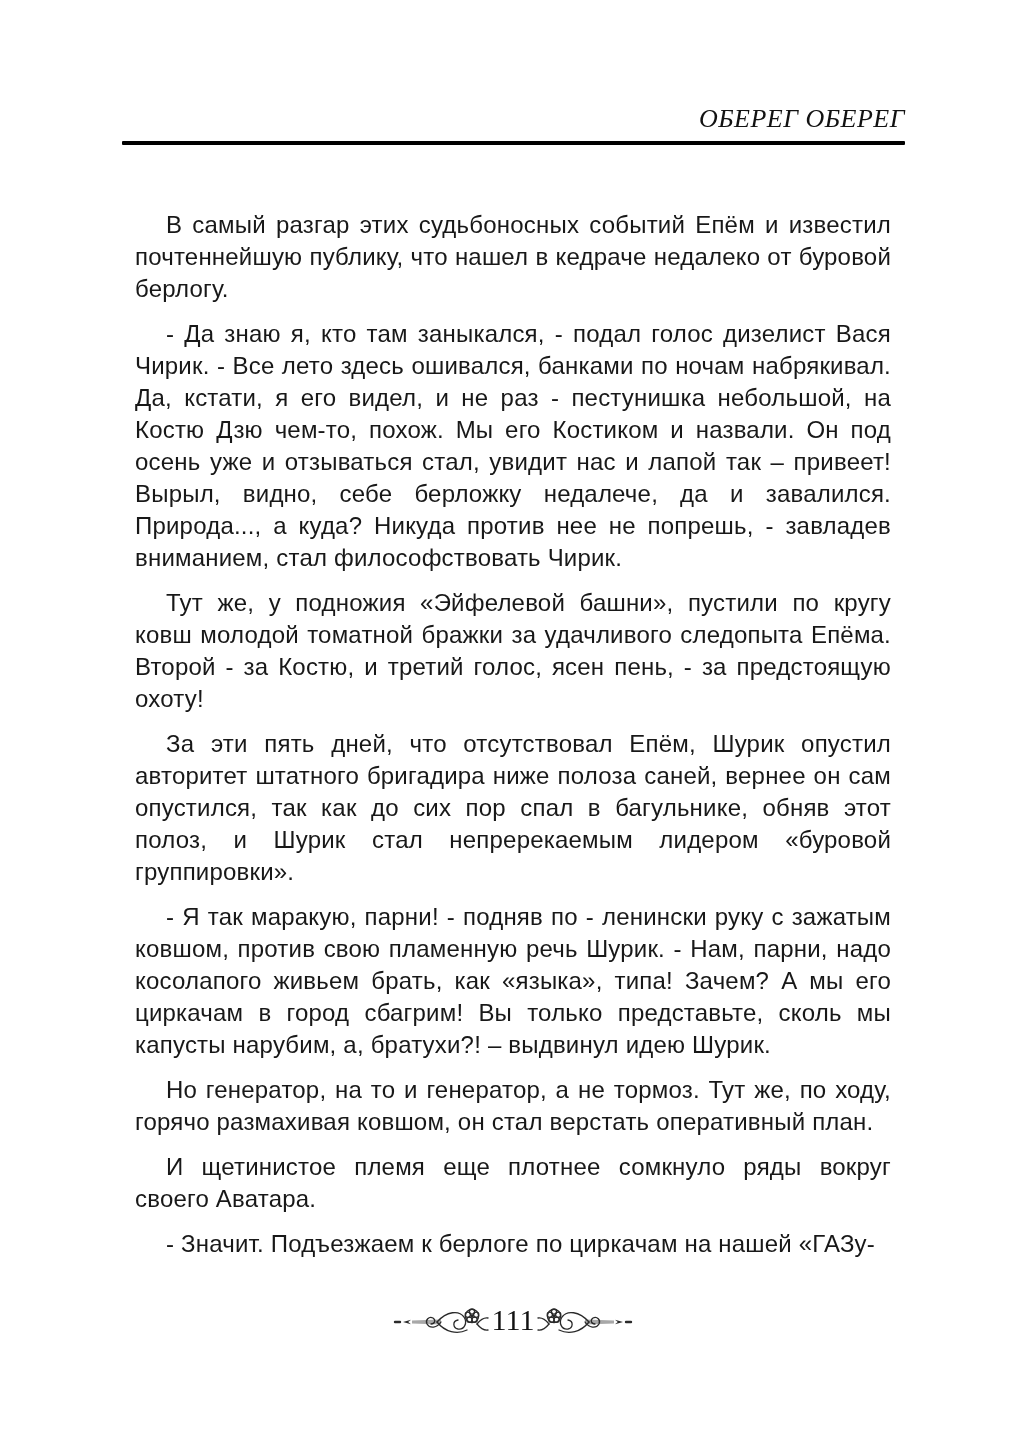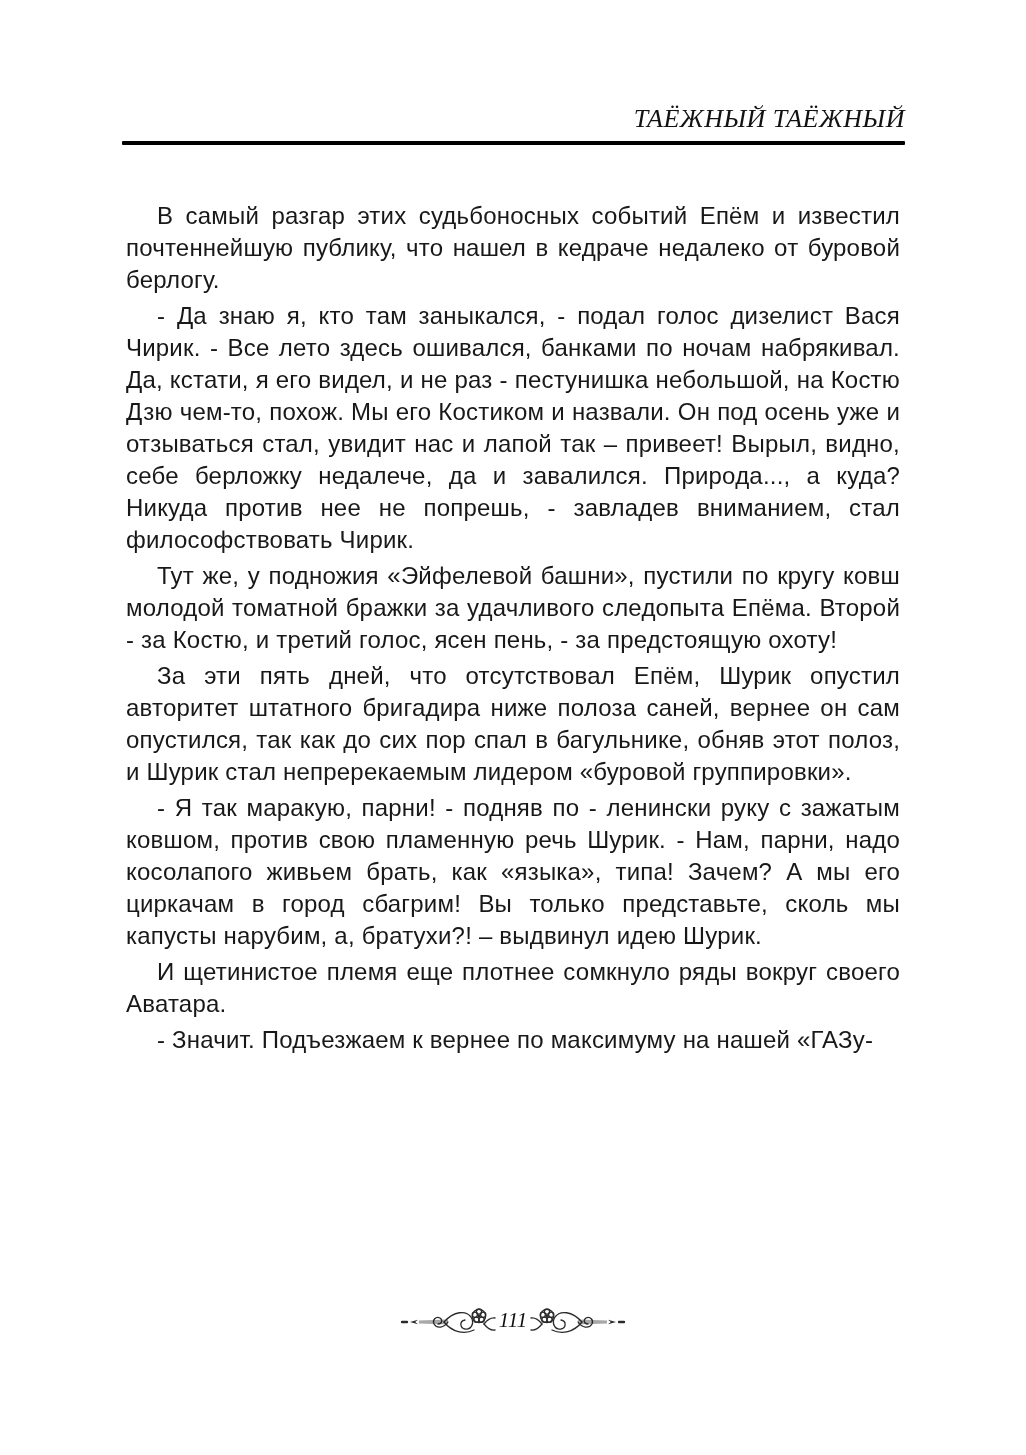--- a/index.html
+++ b/index.html
@@ -45,68 +45,68 @@
     left: 122px;
     width: 782px;
     top: 196px;
     font-size: 24px;
     line-height: 32px;
     letter-spacing: 0.2px;
     text-align: justify;
     color: #181818;
   }
   .body-text p {
-    margin: 4px;
+    margin: 13px;
     padding: 0;
     text-indent: 31px;
   }
   
   .footer {
     position: absolute;
     left: 0;
     right: 0;
     top: 1296px;
     height: 48px;
     display: flex;
     align-items: center;
     justify-content: center;
   }
   .page-number {
     font-family: "Liberation Serif", serif;
-    font-size: 21px;
+    font-size: 30px;
     line-height: 34px;
     color: #111111;
     margin: 8px 3px;
-    font-style: italic;
   }
   .flourish {
     display: block;
   }
   .flourish.right {
     transform: scaleX(-1);
   }
 </style>
 </head>
 <body>
 
 <div class="page">
 
   <div class="header">
-    <div class="running-title">ТАЁЖНЫЙ ТАЁЖНЫЙ</div>
+    <div class="running-title">ОБЕРЕГ ОБЕРЕГ</div>
     <div class="header-rule"></div>
   </div>
 
   <div class="body-text">
     <p>В самый разгар этих судьбоносных событий Епём и известил почтеннейшую публику, что нашел в кедраче недалеко от буровой берлогу.</p>
     <p>- Да знаю я, кто  там заныкался, - подал голос дизелист Вася Чирик. - Все лето здесь ошивался, банками по ночам набрякивал. Да, кстати, я его видел, и не раз - пестунишка небольшой, на Костю Дзю чем-то, похож. Мы его Костиком и назвали. Он под осень уже и отзываться стал, увидит нас и лапой так – привеет! Вырыл, видно, себе берложку недалече, да и завалился. Природа..., а куда? Никуда против нее не попрешь, - завладев вниманием, стал философствовать Чирик.</p>
     <p>Тут же, у подножия «Эйфелевой башни», пустили по кругу ковш молодой томатной бражки за удачливого следопыта Епёма. Второй - за Костю, и третий голос, ясен пень, - за предстоящую охоту!</p>
     <p>За эти пять дней, что отсутствовал Епём, Шурик опустил авторитет штатного бригадира ниже полоза саней, вернее он сам опустился, так как до сих пор спал в багульнике, обняв этот полоз, и Шурик стал непререкаемым лидером «буровой группировки».</p>
     <p>- Я так маракую, парни! - подняв по - ленински  руку с зажатым ковшом, против свою пламенную речь Шурик. - Нам, парни, надо косолапого живьем брать, как «языка», типа! Зачем? А мы его циркачам в город сбагрим! Вы только представьте, сколь мы капусты нарубим, а, братухи?! – выдвинул идею Шурик.</p>
+    <p>Но генератор, на то и генератор, а не тормоз. Тут же, по ходу, горячо размахивая ковшом, он стал верстать оперативный план.</p>
     <p>И щетинистое племя еще плотнее сомкнуло ряды вокруг своего Аватара.</p>
-    <p>- Значит. Подъезжаем к вернее по максимуму на нашей «ГАЗу-</p>
+    <p>- Значит. Подъезжаем к берлоге по циркачам на нашей «ГАЗу-</p>
   </div>
 
   <div class="footer">
 
     <svg class="flourish left" width="96" height="36" viewBox="0 0 96 36" aria-hidden="true">
       <g stroke="#2a2a2a" fill="none" stroke-width="1.3" stroke-linecap="round">
 
         <path d="M2 20 h5" stroke-width="2.4"></path>
 
         <path d="M10 20 l8 -2.2 -2.8 2.2 2.8 2.2 z" fill="#2a2a2a" stroke="none"></path>

